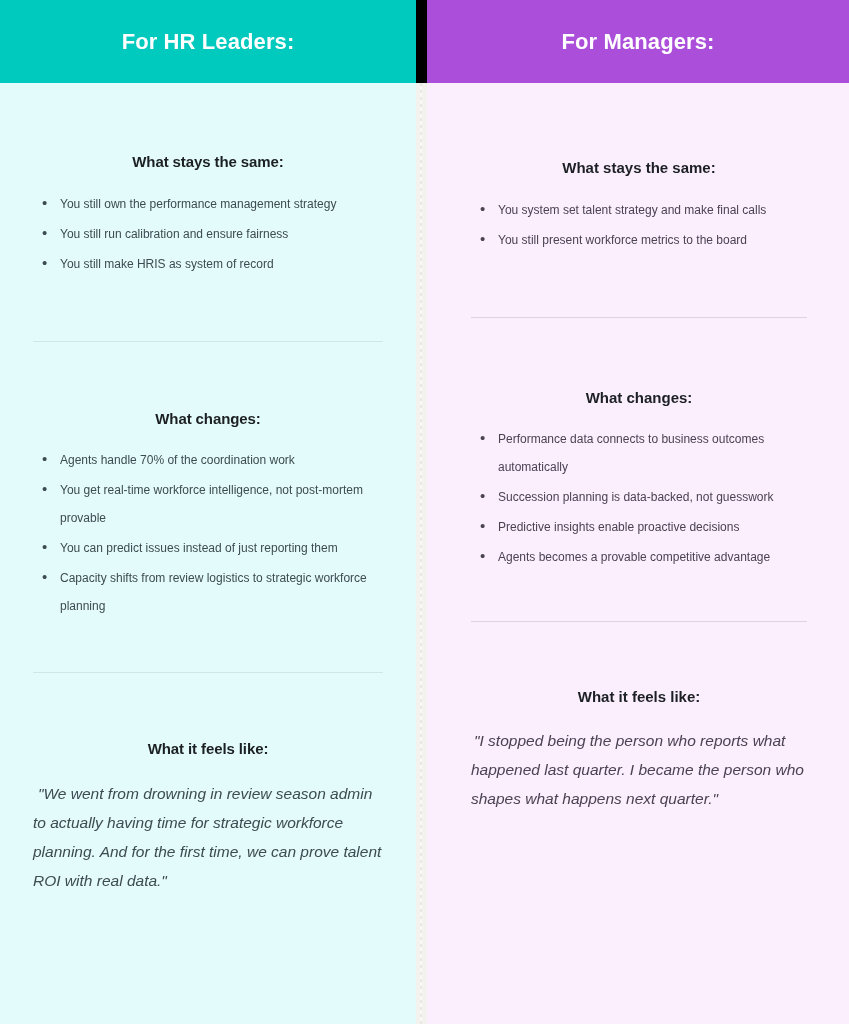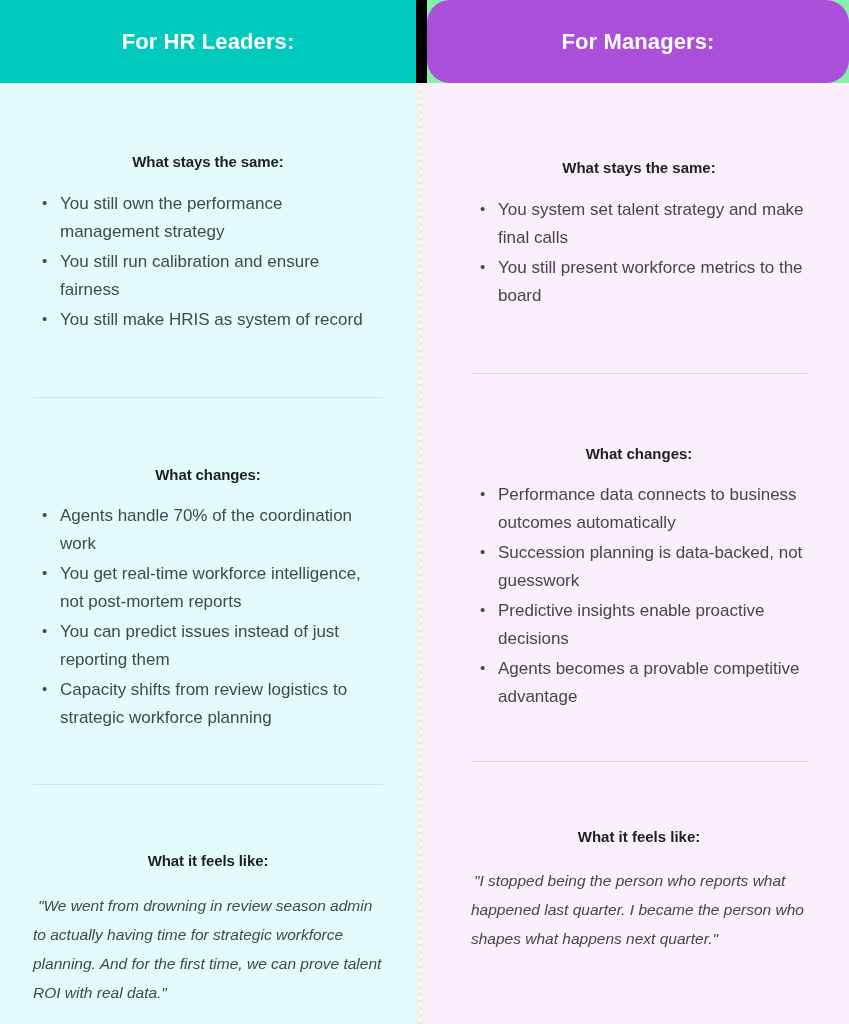--- a/index.html
+++ b/index.html
@@ -11,21 +11,21 @@
     height: 1024px;
     background: #f6f4f1;
     font-family: "Liberation Sans", sans-serif;
     overflow: hidden;
   }
   #page {
     position: relative;
     width: 849px;
     height: 1024px;
     display: flex;
-    background: #86efac;
+    background: #15803d;
   }
 
   
   .seam {
     position: absolute;
     left: 416px;
     top: 0;
     width: 11px;
     height: 1024px;
     background: #000000;
@@ -73,21 +73,21 @@
     justify-content: center;
     box-sizing: border-box;
   }
   .col-header .title {
     color: #ffffff;
     font-size: 22px;
     font-weight: bold;
     letter-spacing: .1px;
   }
   .header-teal   { background: #00c9bd; }
-  .header-purple { background: #ab4fdb; border-radius: 23px; }
+  .header-purple { background: #ab4fdb; }
 
   .col-body {
     flex: 1 1 auto;
     box-sizing: border-box;
   }
   .body-teal   { background: #e3fbfa; padding: 0 33px; }
   .body-purple { background: #fbeefd; padding: 0 42px 0 44px; }
 
   .section { }
   .section-title {
@@ -102,21 +102,21 @@
 
   ul.bullets {
     list-style: none;
     margin: 0;
     padding: 0;
   }
   ul.bullets li {
     position: relative;
     padding-left: 27px;
     color: #3d4b52;
-    font-size: 17px;
+    font-size: 12px;
     line-height: 28px;
     margin-bottom: 2px;
   }
   .right ul.bullets li { color: #4a4352; }
   ul.bullets li::before {
     content: "\2022";
     position: absolute;
     left: 9px;
     top: -1px;
     font-size: 15px;
@@ -187,21 +187,21 @@
           <li>You still make HRIS as system of record</li>
         </ul>
       </div>
 
       <hr class="divider div-1">
 
       <div class="section sec-change">
         <p class="section-title">What changes:</p>
         <ul class="bullets">
           <li>Agents handle 70% of the coordination work</li>
-          <li>You get real-time workforce intelligence, not post-mortem reports</li>
+          <li>You get real-time workforce intelligence, not post-mortem provable</li>
           <li>You can predict issues instead of just reporting them</li>
           <li>Capacity shifts from review logistics to strategic workforce planning</li>
         </ul>
       </div>
 
       <hr class="divider div-2">
 
       <div class="section sec-feels">
         <p class="section-title">What it feels like:</p>
         <p class="quote">"We went from drowning in review season admin to actually having time for strategic workforce planning. And for the first time, we can prove talent ROI with real data."</p>

